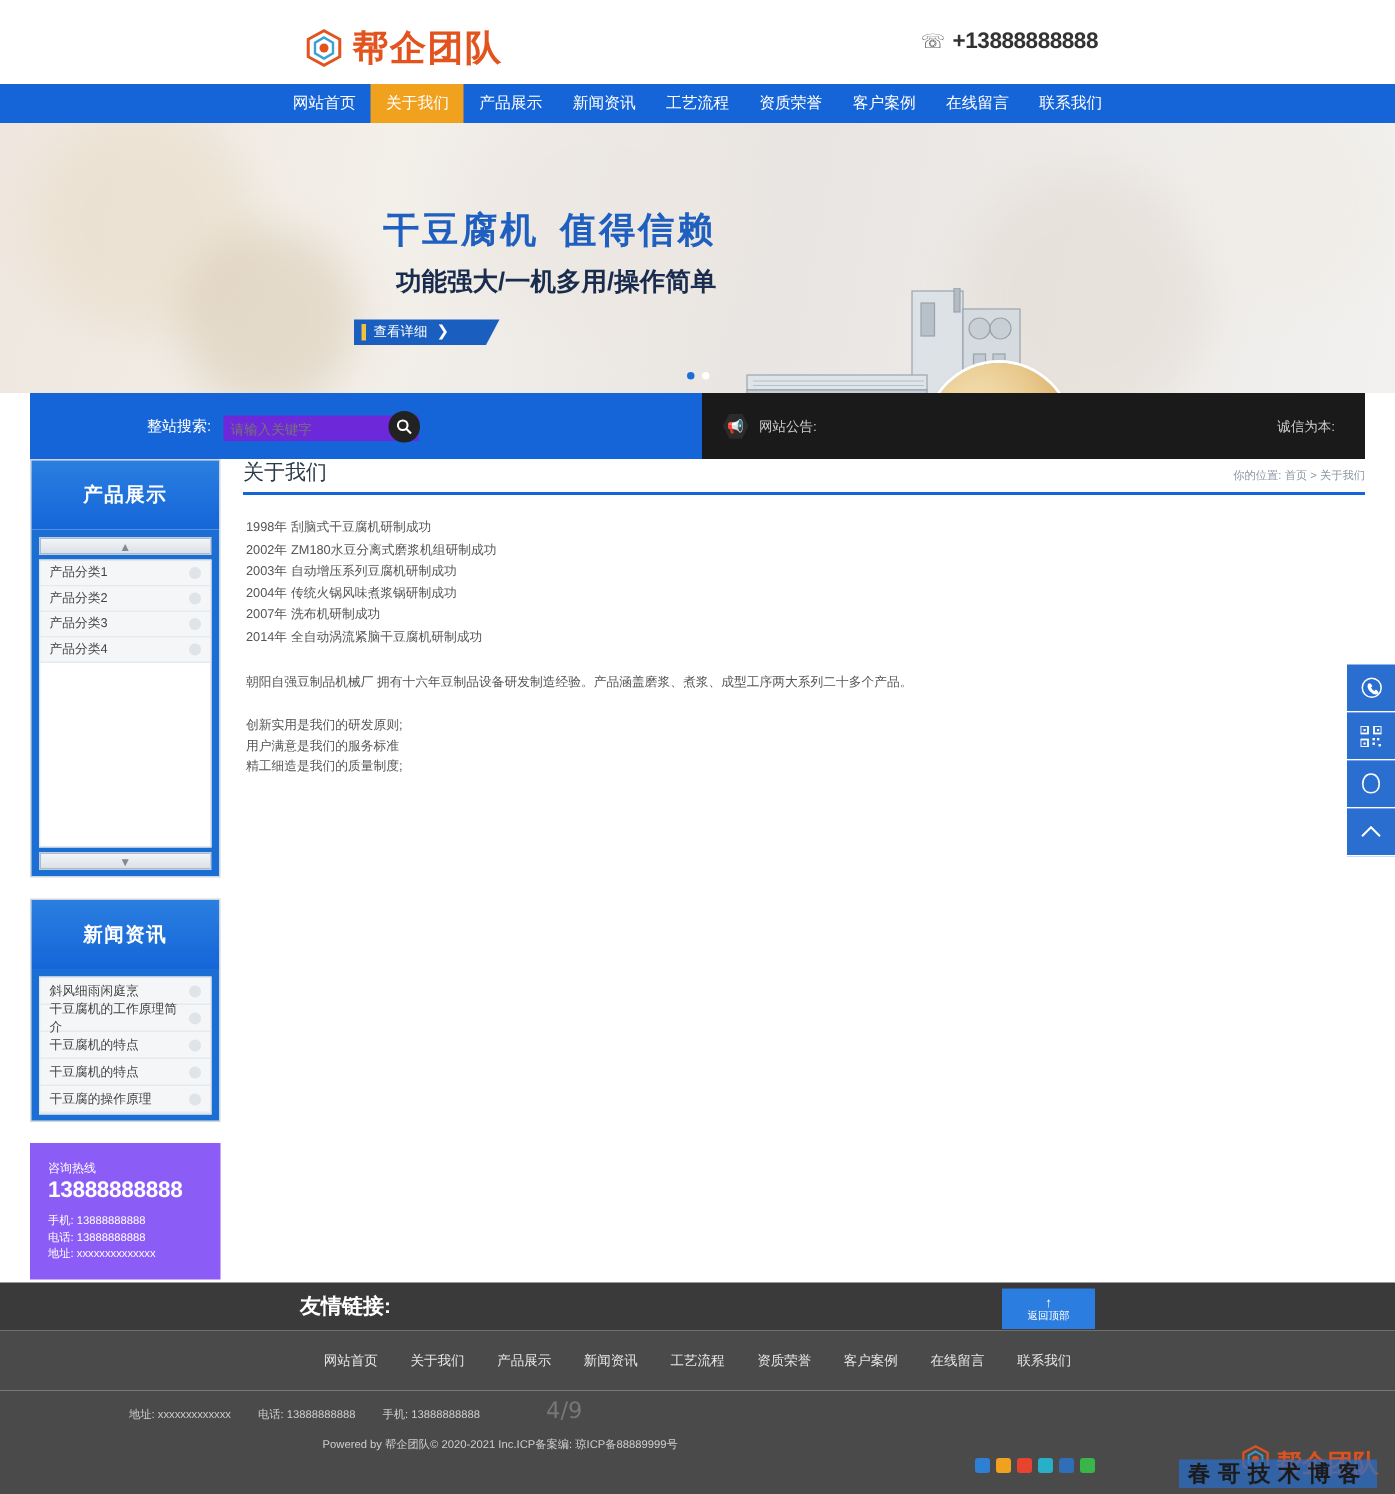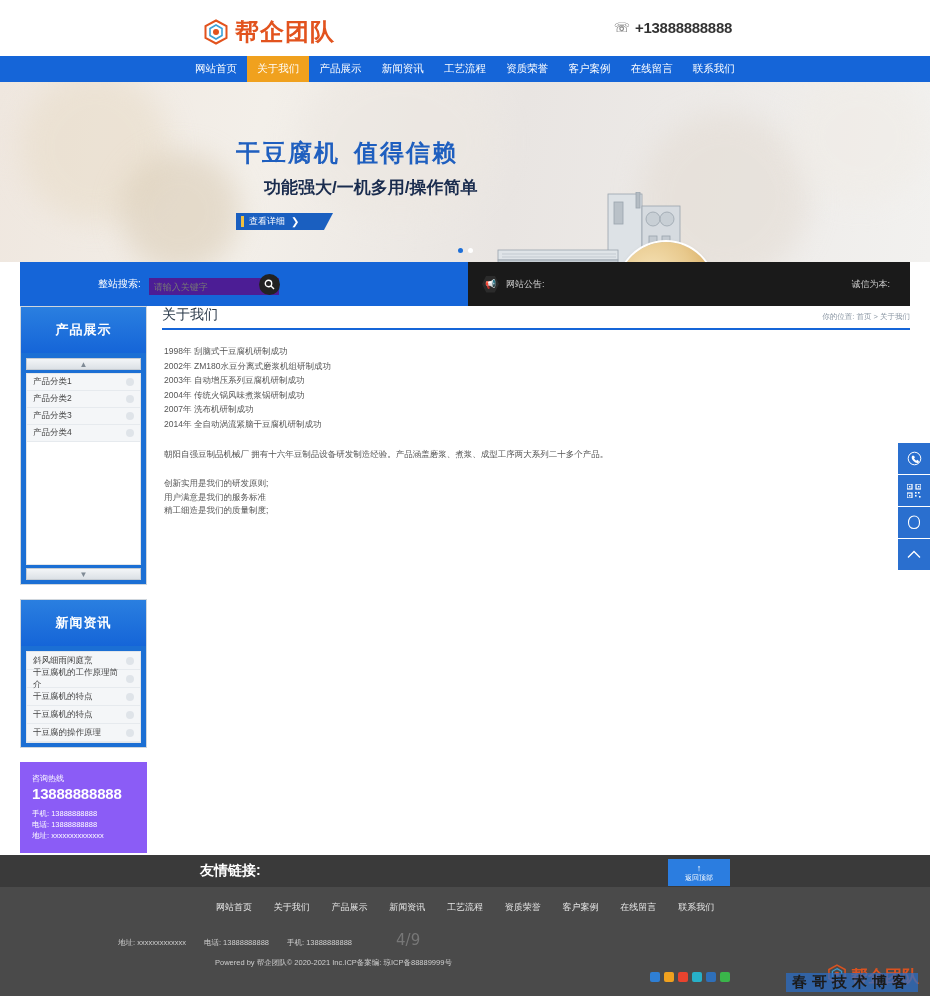--- a/index.html
+++ b/index.html
@@ -30,20 +30,21 @@
   .nav-item {
     flex: 1; display: flex; align-items: center; justify-content: center;
     color: #fff; font-size: 10.5px; height: 26px; cursor: pointer;
   }
   .nav-item.active { background: #f0a11e; }
 
   
   .banner {
     position: relative; height: 180px; overflow: hidden;
     background: linear-gradient(100deg,#efe7df 0%, #f3efe9 28%, #e9e5e2 55%, #f2f1ef 100%);
+    text-align: right;
   }
   .banner .blurblob { position: absolute; border-radius: 50%; filter: blur(14px); opacity:.55;}
   .b1 { width:150px;height:150px;background:#e8dcc8;left:20px;top:-10px;}
   .b2 { width:120px;height:120px;background:#d9cbb4;left:120px;top:70px;}
   .b3 { width:200px;height:160px;background:#ece7e1;left:300px;top:-20px;}
   .b4 { width:170px;height:170px;background:#e3dbd2;left:640px;top:30px;}
   .b5 { width:140px;height:130px;background:#f0ece6;left:790px;top:-10px;}
   .banner-text { position: absolute; left: 236px; top: 55px; z-index: 3; }
   .banner-h1 { font-size: 24px; font-weight: bold; color: #1f5fbf; letter-spacing: 2px; }
   .banner-h1 .sp { display: inline-block; width: 14px; }
@@ -71,21 +72,21 @@
 
   
   .searchbar { height: 44px; display: flex; }
   .sb-left {
     width: 448px; margin-left: 20px; background: #1565d8;
     display: flex; align-items: center; padding-left: 78px;
   }
   .sb-label { color: #fff; font-size: 10px; margin-right: 8px; }
   .sb-input-wrap { position: relative; width: 130px; height: 17px; }
   .sb-input {
-    width: 130px; height: 17px; border: none; background: #4c1d95;
+    width: 130px; height: 17px; border: none; background: #6d28d9;
     font-size: 9px; color: #aaa; padding: 0 22px 0 5px;
     font-family: "Liberation Sans", sans-serif;
   }
   .sb-btn {
     position: absolute; right: -1px; top: -2px; width: 21px; height: 21px; border-radius: 50%;
     background: #222; display: flex; align-items: center; justify-content: center; cursor: pointer;
   }
   .sb-right {
     flex: 1; margin-right: 20px; background: #1a1a1a;
     display: flex; align-items: center; padding: 0 20px 0 14px;
@@ -161,21 +162,21 @@
     position: absolute; right: 200px; top: 4px; width: 62px; height: 27px;
     background: #2b7de0; color: #fff; display: flex; flex-direction: column;
     align-items: center; justify-content: center; cursor: pointer; line-height: 10px;
   }
   .backtop .ar { font-size: 9px; }
   .backtop .tx { font-size: 7px; }
   .fnav { height: 40px; background: #4a4a4a; display: flex; justify-content: center; align-items: center; }
   .fnav-inner { width: 520px; display: flex; }
   .fnav-item { flex:1; text-align: center; color: #e6e6e6; font-size: 9px; cursor: pointer; }
   .fbottom { height: 69px; background: #4a4a4a; position: relative; padding-top: 4px; }
-  .fb-row1 { display: flex; gap: 18px; padding-left: 118px; font-size: 7.5px; color: #cfcfcf; align-items: baseline;}
+  .fb-row1 { display: flex; gap: 18px; padding-left: 86px; font-size: 7.5px; color: #cfcfcf; align-items: baseline;}
   .fb-page { font-size: 15px; color: #777; margin-left: 26px; font-family: "DejaVu Sans", sans-serif;}
   .fb-row2 { padding-left: 215px; font-size: 7.5px; color: #cfcfcf; margin-top: 9px; }
   .socials { position: absolute; right: 200px; bottom: 14px; display: flex; gap: 4px; }
   .soc { width: 10px; height: 10px; border-radius: 2px; }
 
   
   .floatbar { position: absolute; right: 0; top: 443px; width: 32px; }
   .fb-btn {
     width: 32px; height: 32px; background: #2a6fcf; color: #fff;
     display: flex; align-items: center; justify-content: center;

